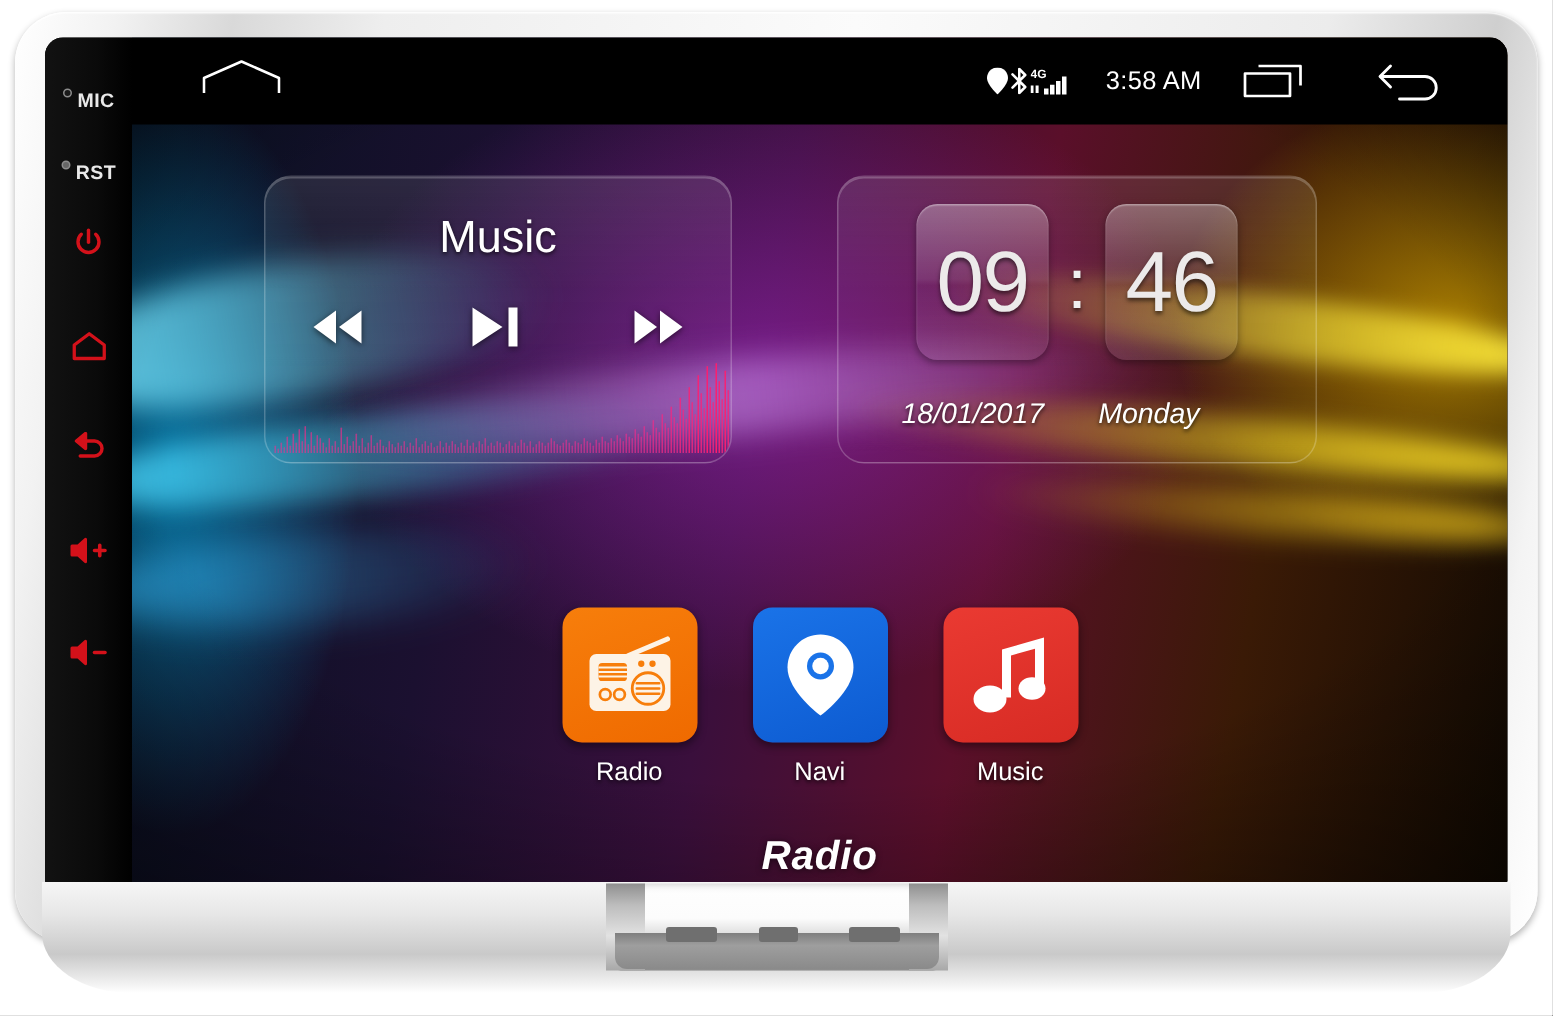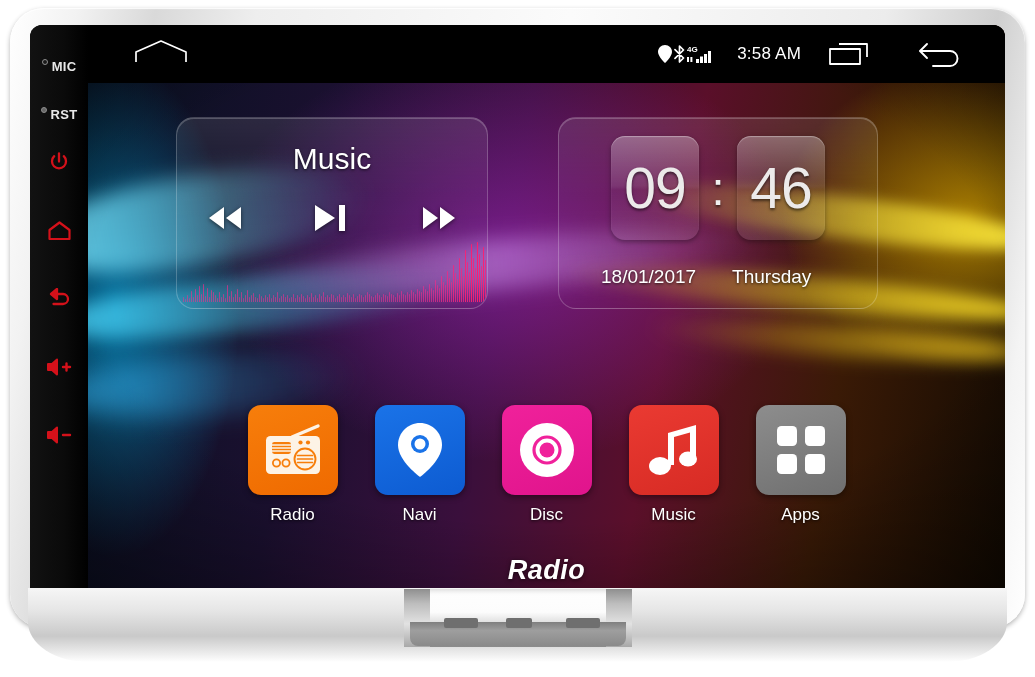--- a/index.html
+++ b/index.html
@@ -161,21 +161,21 @@
     background: linear-gradient(180deg, rgba(255,255,255,.30) 0%, rgba(255,255,255,.10) 48%, rgba(255,255,255,.03) 52%, rgba(255,255,255,.10) 100%);
     box-shadow: inset 0 1px 1px rgba(255,255,255,.35), 0 2px 5px rgba(0,0,0,.35);
     display:flex; align-items:center; justify-content:center;
     color:#eceaea; font-size:57px; font-weight:400;
     text-shadow: 0 2px 3px rgba(0,0,0,.55);
     letter-spacing: -1px;
   }
   .clk-colon { color:#efefef; font-size:47px; width:30px; text-align:center;
     text-shadow:0 2px 3px rgba(0,0,0,.6); }
   .clk-meta { position:absolute; left:42px; bottom:20px; display:flex; gap:36px;
-    color:#fff; font-size:19px; text-shadow:0 1px 3px rgba(0,0,0,.75); }
+    color:#fff; font-size:19px; text-shadow:0 1px 3px rgba(0,0,0,.75);font-style:italic; }
 
   
   .dock { position:absolute; left:0; top:380px; width:100%; z-index:5;
     display:flex; justify-content:center; gap:37px; }
   .app { width:90px; display:flex; flex-direction:column; align-items:center; cursor:pointer; }
   .app-tile { width:90px; height:90px; border-radius:13px;
     display:flex; align-items:center; justify-content:center;
     box-shadow: 0 2px 6px rgba(0,0,0,.45); }
   .app-label { margin-top:10px; color:#fff; font-size:17px;
     text-shadow:0 1px 3px rgba(0,0,0,.8); }
@@ -486,21 +486,21 @@
         </div>
 
         <div class="widget w-clock">
           <div class="clk-wrap">
             <div class="clk-box">09</div>
             <div class="clk-colon">:</div>
             <div class="clk-box">46</div>
           </div>
           <div class="clk-meta">
             <span>18/01/2017</span>
-            <span>Thursday</span>
+            <span>Monday</span>
           </div>
         </div>
       </div>
 
       <div class="dock">
           <div class="app">
             <div class="app-tile" style="background: linear-gradient(160deg, rgb(247, 126, 11) 0%, rgb(239, 106, 0) 100%);">
               <svg width="62" height="54" viewBox="0 0 62 54" fill="none">
                 <path d="M30 14 L56 3" stroke="#fdf3e6" stroke-width="3.4" stroke-linecap="round"></path>
                 <rect x="4" y="13" width="54" height="38" rx="4.5" fill="#fdf3e6"></rect>
@@ -520,49 +520,28 @@
             <div class="app-tile" style="background: linear-gradient(160deg, rgb(26, 115, 232) 0%, rgb(13, 91, 209) 100%);">
               <svg width="52" height="58" viewBox="0 0 52 58" fill="#ffffff">
                 <path d="M26 2 C13.8 2 4 11.8 4 24 C4 40 26 56 26 56 C26 56 48 40 48 24 C48 11.8 38.2 2 26 2 Z"></path>
                 <circle cx="26" cy="23" r="9" fill="#1a73e8"></circle>
                 <circle cx="26" cy="23" r="5.5" fill="#ffffff"></circle>
               </svg>
             </div>
             <div class="app-label">Navi</div>
           </div>
           <div class="app">
-            <div class="app-tile" style="background: linear-gradient(160deg, rgb(240, 33, 155) 0%, rgb(224, 20, 140) 100%);">
-              <svg width="60" height="60" viewBox="0 0 60 60">
-                <circle cx="30" cy="30" r="27" fill="#ffffff"></circle>
-                <circle cx="30" cy="30" r="13" fill="none" stroke="#f0219b" stroke-width="3.2"></circle>
-                <circle cx="30" cy="30" r="7.5" fill="#f0219b"></circle>
-              </svg>
-            </div>
-            <div class="app-label">Disc</div>
-          </div>
-          <div class="app">
             <div class="app-tile" style="background: linear-gradient(160deg, rgb(234, 58, 50) 0%, rgb(215, 43, 36) 100%);">
               <svg width="56" height="58" viewBox="0 0 56 58" fill="#ffffff">
                 <path d="M22 44 L22 12 L50 4 L50 36 L44 36 L44 11.5 L28 16 L28 44 Z"></path>
                 <ellipse cx="14" cy="45" rx="11" ry="9"></ellipse>
                 <ellipse cx="42" cy="38" rx="9" ry="7.5"></ellipse>
               </svg>
             </div>
             <div class="app-label">Music</div>
-          </div>
-          <div class="app">
-            <div class="app-tile" style="background: linear-gradient(160deg, rgb(141, 141, 141) 0%, rgb(111, 111, 111) 100%);">
-              <svg width="52" height="52" viewBox="0 0 52 52" fill="#ffffff">
-                <rect x="2" y="2" width="20" height="20" rx="4.5"></rect>
-                <rect x="30" y="2" width="20" height="20" rx="4.5"></rect>
-                <rect x="2" y="30" width="20" height="20" rx="4.5"></rect>
-                <rect x="30" y="30" width="20" height="20" rx="4.5"></rect>
-              </svg>
-            </div>
-            <div class="app-label">Apps</div>
           </div>
         </div>
 
       <div class="brand">Radio</div>
     </div>
   </div>
 
   <div class="bottom-lip"></div>
   <div class="cutout"></div>
   <div class="cutout-floor"></div>

